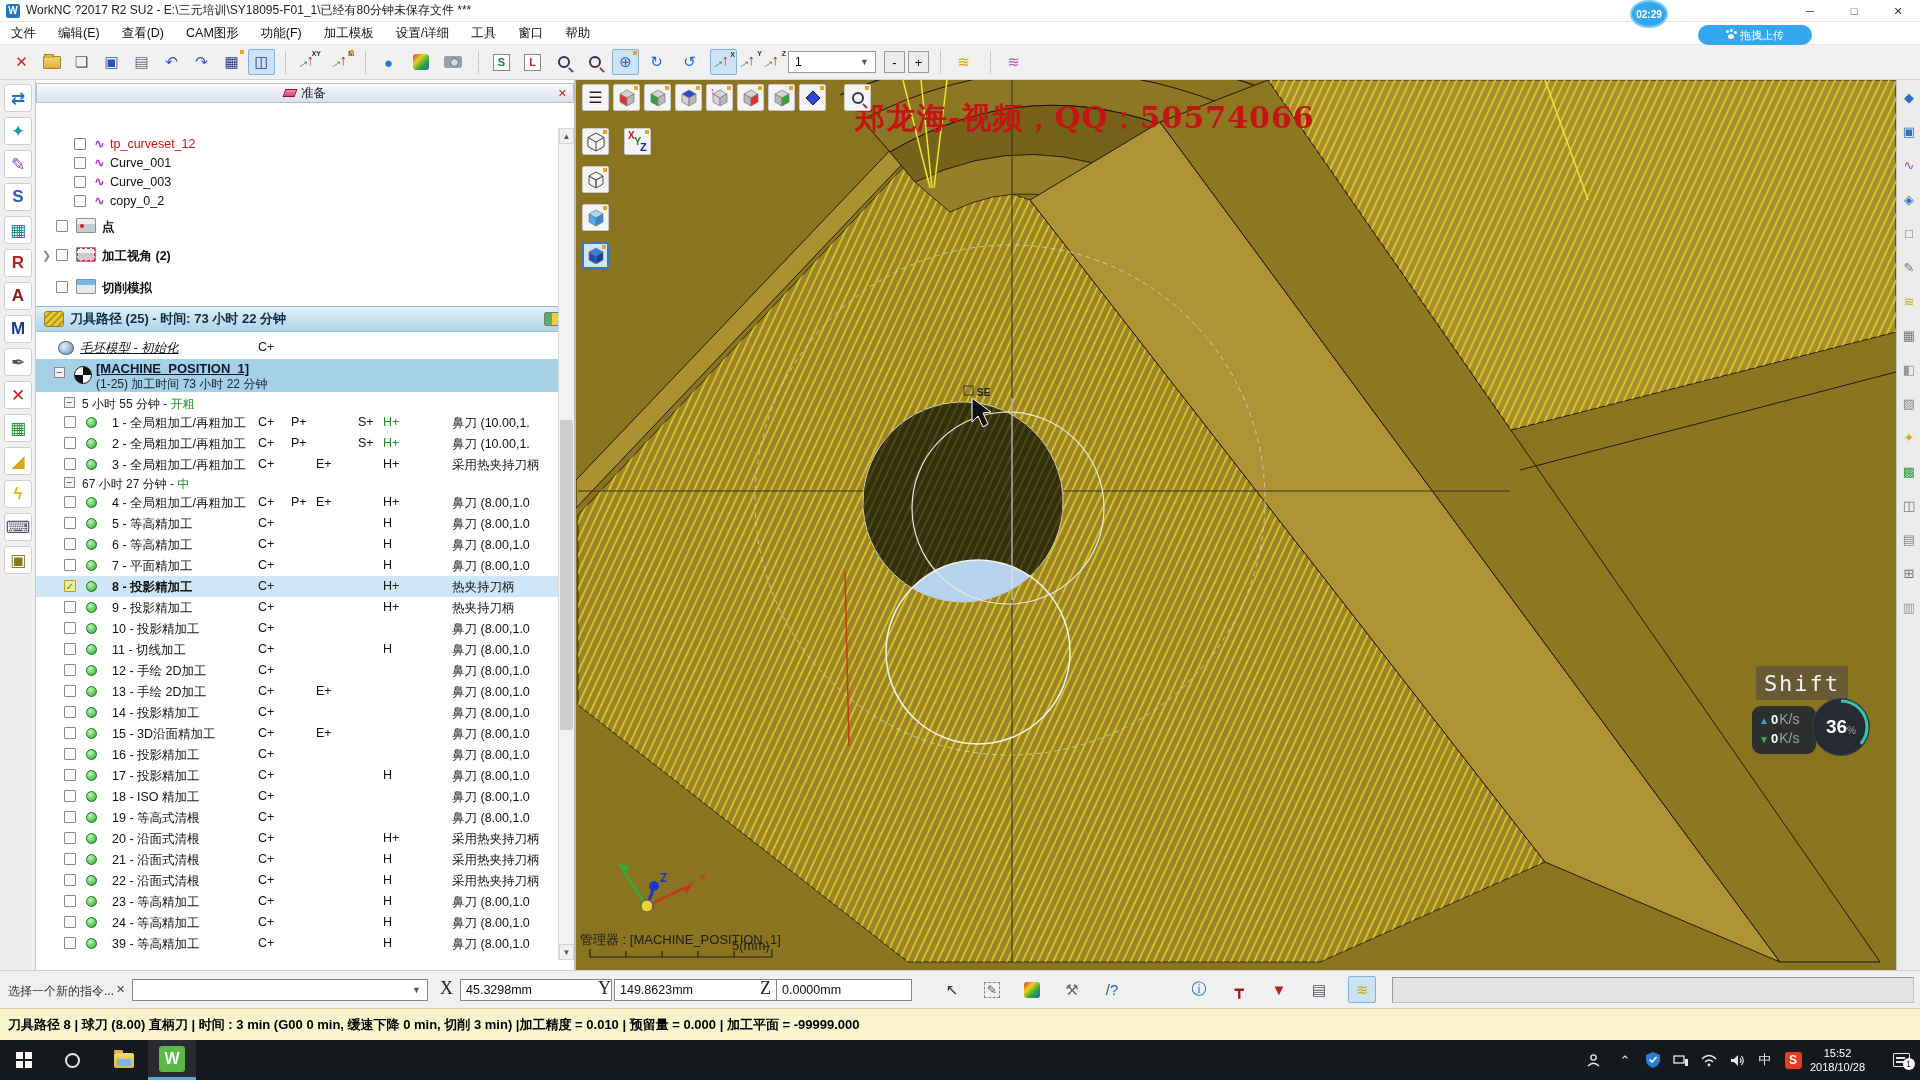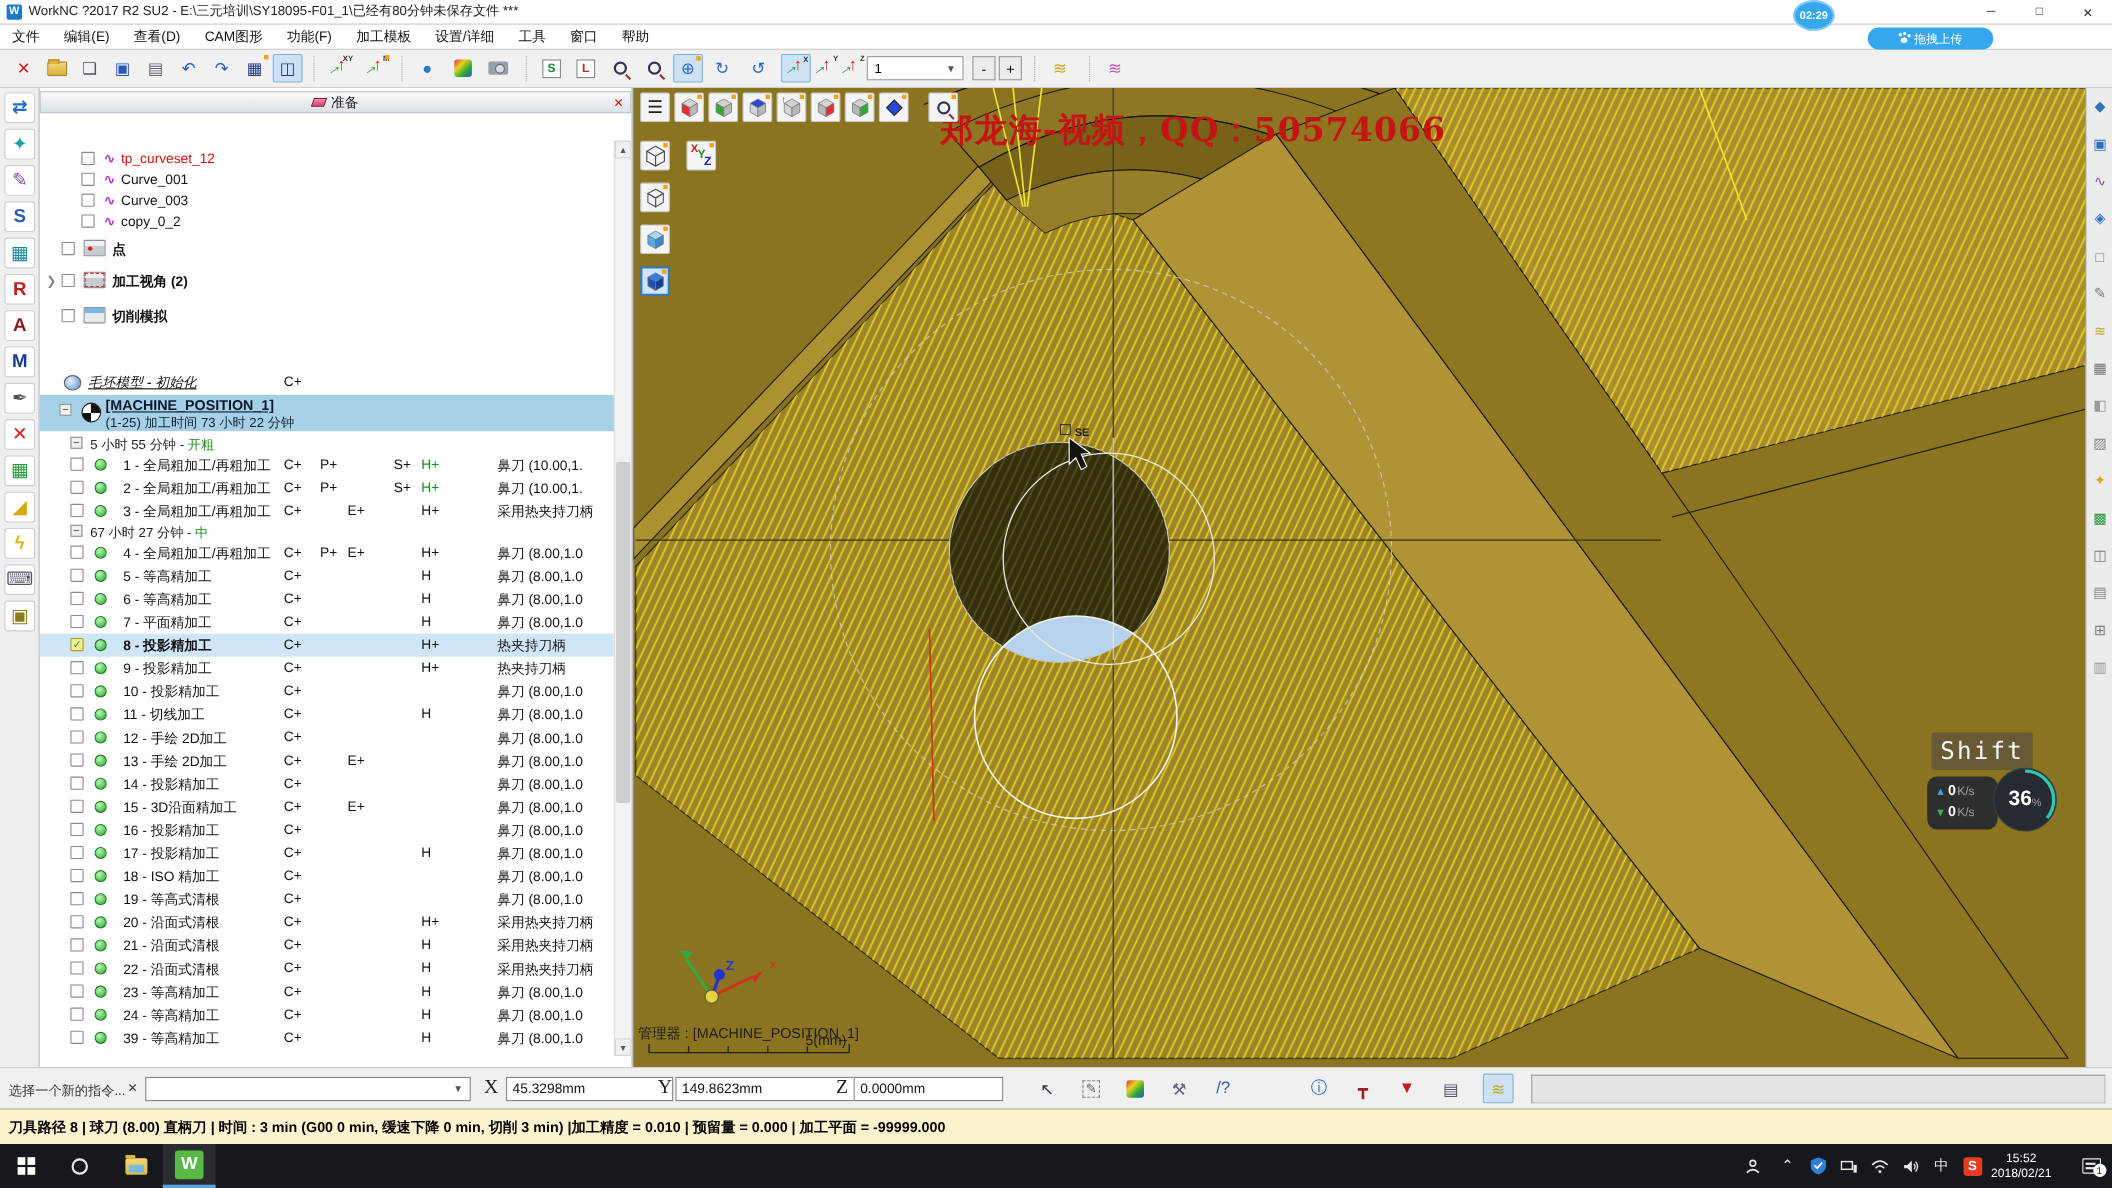--- a/index.html
+++ b/index.html
@@ -115,21 +115,21 @@
   .xyz-x { color:#c02020; font-weight:bold; font-size:10px; position:absolute; left:3px; top:1px; }
   .xyz-y { color:#209020; font-weight:bold; font-size:11px; position:absolute; left:9px; top:6px; }
   .xyz-z { color:#2020c0; font-weight:bold; font-size:11px; position:absolute; left:15px; top:12px; }
 
   #shift-box { left:1756px; top:666px; width:92px; height:34px; background:rgba(96,86,58,.85); border-radius:3px; color:#f4f4f4; font-family:"DejaVu Sans Mono",monospace; font-size:22px; letter-spacing:2px; display:flex; align-items:center; justify-content:center; z-index:20; }
   #speed-pill { left:1752px; top:706px; width:64px; height:48px; background:rgba(38,42,48,.93); border-radius:9px; padding:5px 0 0 7px; z-index:20; }
   .sp-row { display:flex; align-items:baseline; height:19px; }
   .sp-row .ar { font-size:10px; width:12px; }
   .sp-row .up { color:#3f9fe0; } .sp-row .dn { color:#3fae4f; }
   .sp-row .val { color:#fff; font-size:13px; font-weight:bold; }
-  .sp-row .unit { color:#9aa0a6; font-size:11px; margin-left:1px; }
+  .sp-row .unit { color:#9aa0a6; font-size:14px; margin-left:1px; }
   #pct-badge { left:1812px; top:698px; width:58px; height:58px; border-radius:50%; background:#262b31; border:1px solid #3a4046; z-index:21; display:flex; align-items:center; justify-content:center; }
   #pct-badge .num { color:#fff; font-size:19px; font-weight:bold; }
   #pct-badge .u { color:#9aa0a6; font-size:10px; margin-top:6px; }
   #pct-badge svg { position:absolute; left:-1px; top:-1px; }
 
   
   #rightstrip { left:1896px; top:80px; width:24px; height:890px; background:#ececec; border-left:1px solid #c2c2c2; }
   .rs-icon { position:absolute; left:3px; width:18px; height:18px; font-size:13px; display:flex; align-items:center; justify-content:center; }
 
   
@@ -373,20 +373,25 @@
         <span class="cubeic dashed" style="left: 40px; top: 4px;"></span>
         <span style="position: absolute; left: 66px; top: 5px; font-weight: bold;">加工视角 (2)</span>
       </div>
       <div class="trow" style="top: 195px; height: 26px;">
         <span class="cb" style="left: 20px; top: 6px;"></span>
         <span class="cubeic bluetop" style="left: 40px; top: 4px;"></span>
         <span style="position: absolute; left: 66px; top: 5px; font-weight: bold;">切削模拟</span>
       </div>
     </div>
 
+  <div id="tp-header">
+    <span class="squig"></span>
+    <span>刀具路径 (25) - 时间: 73 小时 22 分钟</span>
+    <span class="ric"></span>
+  </div>
 
   <div id="stock-row">
     <span class="sphereic"></span>
     <span class="lbl">毛坯模型 - 初始化</span>
     <span class="flag">C+</span>
   </div>
 
   <div id="machine-row">
     <span class="minus" style="left:18px;top:8px">−</span>
     <span class="pieic"></span>
@@ -1013,21 +1018,21 @@
         <polygon points="1,5 4,5 8,1 8,12 4,8 1,8" fill="#e8e8e8"></polygon>
         <path d="M10 4 Q12 6.5 10 9 M11.5 2 Q15 6.5 11.5 11" fill="none" stroke="#e8e8e8" stroke-width="1.2"></path>
       </svg>
   </div>
   <div class="tb-item tray" style="left:1752px;width:26px">中</div>
   <div class="tb-item" style="left:1780px;width:26px">
     <span style="width:17px;height:17px;background:#e83a1e;border-radius:3px;color:#fff;font-weight:bold;font-size:12px;display:flex;align-items:center;justify-content:center">S</span>
   </div>
   <div class="tb-item" id="tb-clock">
     <span>15:52</span>
-    <span>2018/02/21</span>
+    <span>2018/10/28</span>
   </div>
   <div class="tb-item" id="tb-notif">
     <span class="notif">
         <i></i>
         <i></i>
       <span class="badge">1</span>
     </span>
   </div>
 </div>
 

